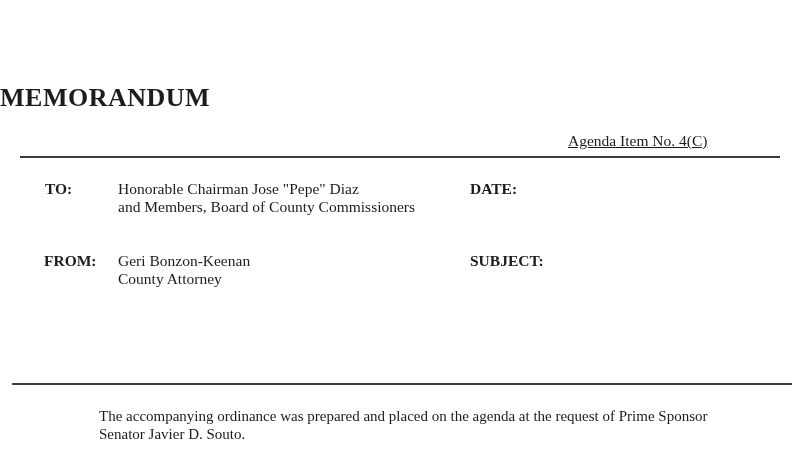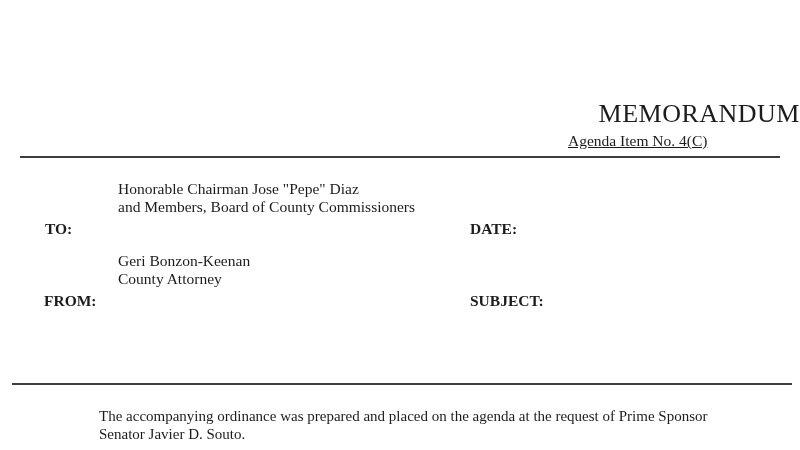--- a/index.html
+++ b/index.html
@@ -11,26 +11,26 @@
     position: relative;
     width: 800px;
     height: 450px;
     background: #ffffff;
     font-family: "Liberation Serif", serif;
     color: #1c1c1c;
     overflow: hidden;
   }
   .memo-title {
     position: absolute;
-    top: 100px;
+    top: 84px;
     left: 0;
     width: 100%;
-    text-align: right;
+    text-align: left;
     font-size: 26px;
-    font-weight: normal;
+    font-weight: bold;
     letter-spacing: 0.5px;
     line-height: 28px;
   }
   .agenda-item {
     position: absolute;
     top: 131px;
     left: 568px;
     font-size: 15.5px;
     line-height: 19px;
     text-decoration: underline;
@@ -49,21 +49,20 @@
     top: 383px;
     left: 12px;
     width: 780px;
   }
   .field-label {
     position: absolute;
     font-size: 15.5px;
     font-weight: bold;
     line-height: 18px;
     white-space: nowrap;
-    margin-top: 40px;
   }
   .field-value {
     position: absolute;
     font-size: 15.5px;
     line-height: 18px;
     white-space: pre-line;
   }
   .lbl-to    { top: 180px; left: 45px; }
   .val-to    { top: 180px; left: 118px; width: 345px; }
   .lbl-date  { top: 180px; left: 470px; }

